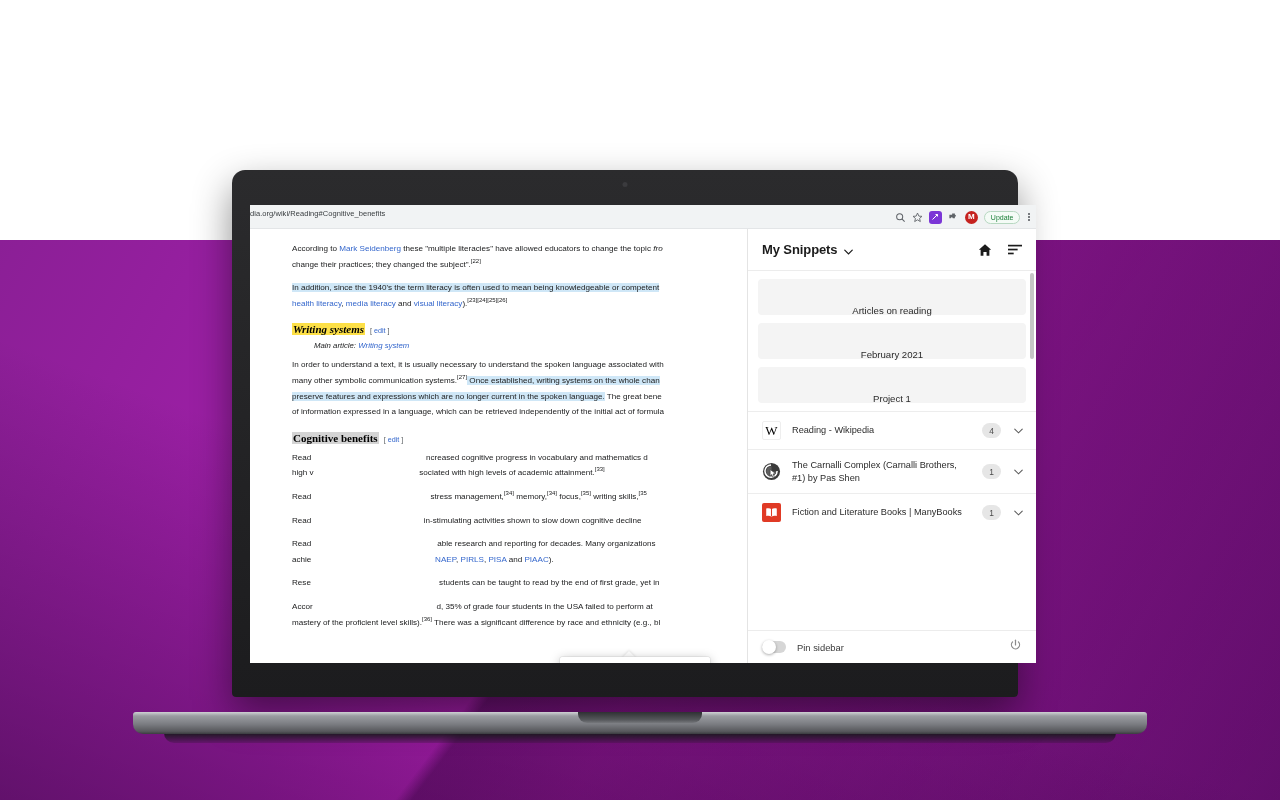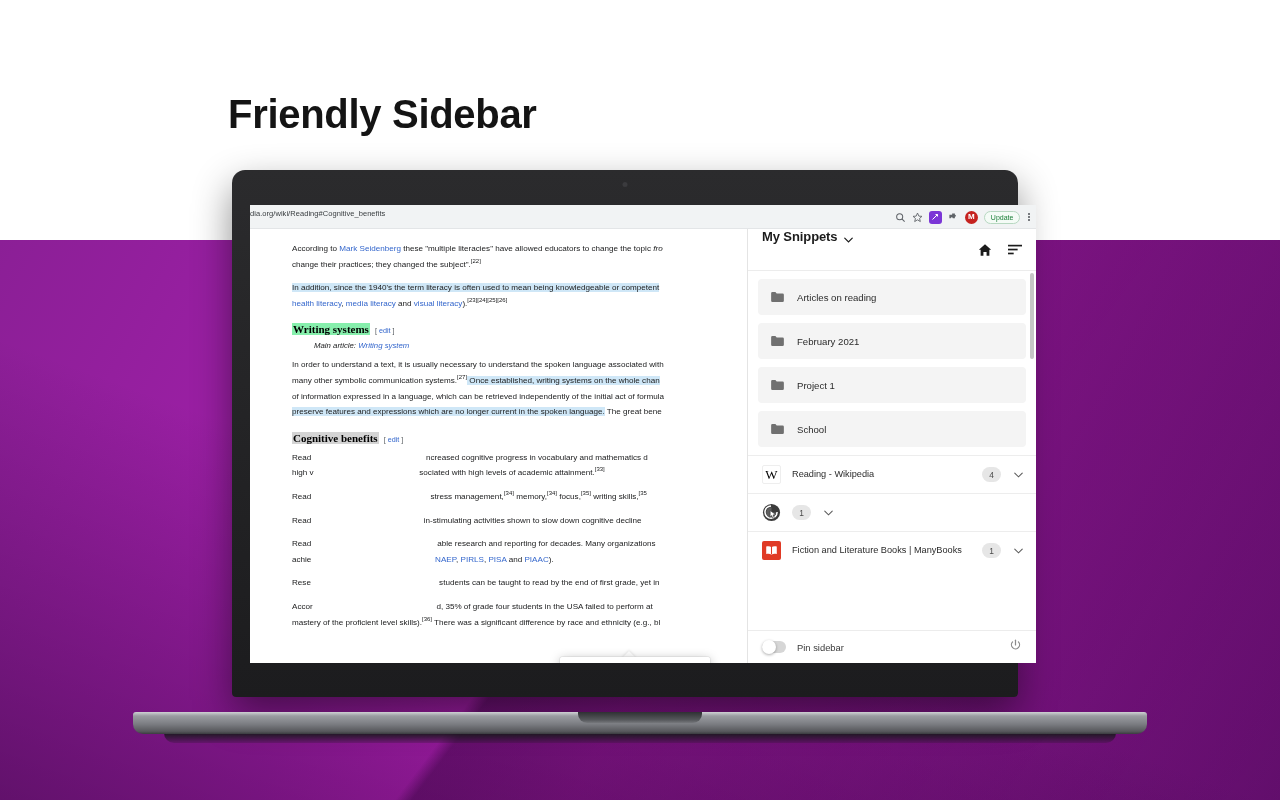--- a/index.html
+++ b/index.html
@@ -115,21 +115,21 @@
     font-size: 11px; font-weight:700; color:#000; font-family:"Liberation Serif", serif;
     display:inline-block; margin-bottom:1px;
   }
   .h2-row { margin-bottom: 4px; margin-top: 2px; }
   .edit-link { font-size:7.2px; color:#3366cc; margin-left:5px; }
   .edit-link .br { color:#54595d; }
   .mainart {
     font-size:7.8px; font-style:italic; color:#202122; margin-left:22px; margin-bottom:7px;
   }
   .hl-blue { background:#cfe7f7; }
-  .hl-pink { background:#86efac; padding:0 1px; }
+  .hl-pink { background:#fde047; padding:0 1px;font-style:italic; }
   .hl-gray { background:#d4d4d4; padding:0 1px; }
   sup { font-size:6px; vertical-align: super; line-height:0; }
 
   
   .popup {
     position:absolute; left:310px; top:452px; width:150px; height:203px;
     background:#fff; border-radius:3px;
     box-shadow: 0 2px 11px rgba(0,0,0,0.27), 0 0 0 1px rgba(0,0,0,0.05);
     overflow:hidden;
   }
@@ -144,33 +144,34 @@
     padding: 10px 9px 11px 9px; background:#fff;
   }
 
   
   .sidebar {
     position:absolute; right:0; top:24px; width:289px; height:434px;
     background:#fff; border-left:1px solid #e4e4e4;
     display:flex; flex-direction:column;
   }
   .sb-header {
-    height:42px; display:flex; padding:0 14px;
+    height:42px; display:flex; align-items:center; padding:0 14px;
     border-bottom:1px solid #ececec; flex:0 0 auto;
   }
   .sb-title { font-size:13px; font-weight:700; color:#1b1b1b; letter-spacing:-0.1px; }
   .chev-sm { margin-left:7px; }
   .sb-header-spacer { flex:1; }
   .sb-hicon { margin-left:16px; display:flex; align-items:center; }
   .sb-body { flex:1; overflow:hidden; position:relative; }
   .folder-list { padding: 8px 10px 0 10px; }
   .folder-item {
     height:36px; background:#f4f4f4; border-radius:4px;
-    display:flex; align-items:center; gap:13px; padding:0 13px;
+    display:flex; align-items:center; gap:26px; padding:0 13px;
     margin-bottom:8px;
+    flex-direction:column;
   }
   .folder-item span { font-size:9.6px; color:#2b2b2b; }
   .snip-list { margin-top: 4px; }
   .snip-item {
     display:flex; align-items:center; gap:11px; padding: 9px 12px 9px 14px;
     border-top:1px solid #ededed; min-height:38px;
   }
   .favicon { width:19px; height:19px; flex:0 0 19px; display:flex; align-items:center; justify-content:center; border-radius:2px; }
   .fav-wiki { background:#fff; border:1px solid #eee; font-family:"Liberation Serif", serif; font-size:13px; color:#000; font-weight:400; }
   .fav-book { background:#e03a25; }
@@ -197,21 +198,20 @@
   .sb-scroll { position:absolute; right:2px; top:2px; width:4px; height:86px; background:#c6c6c6; border-radius:3px; }
 </style>
 </head>
 <body>
 
 <div id="stage">
 
   <div class="backdrop"></div>
   <div class="backdrop-dark"></div>
 
-  <div class="page-title">Friendly Sidebar</div>
 
   <div class="laptop-screen">
     <div class="laptop-bezel-top">
       <div class="camera-dot"></div>
     </div>
 
     <div class="screen-inner">
 
       <div class="browser-bar">
         <div style="position:relative;width:100%;height:100%;">
@@ -263,24 +263,24 @@
           <span class="h2 hl-pink">Writing systems</span><span class="edit-link"><span class="br">[ </span>edit<span class="br"> ]</span></span>
         </div>
         <div class="mainart">
           <span>Main article: </span><a><i>Writing system</i></a>
         </div>
 
         <p>In order to understand a text, it is usually necessary to understand the spoken language associated with</p>
         <p style="margin-top:-8px;">
           <span>many other symbolic communication systems.</span><sup>[27]</sup><span class="hl-blue"> Once established, writing systems on the whole chan</span>
         </p>
-        <p style="margin-top:-8px;">of information expressed in a language, which can be retrieved independently of the initial act of formula</p>
         <p style="margin-top:-8px;">
           <span class="hl-blue">preserve features and expressions which are no longer current in the spoken language.</span><span> The great bene</span>
         </p>
+        <p style="margin-top:-8px;">of information expressed in a language, which can be retrieved independently of the initial act of formula</p>
 
         <div class="h2-row" style="margin-top:8px;">
           <span class="h2 hl-gray">Cognitive benefits</span><span class="edit-link"><span class="br">[ </span>edit<span class="br"> ]</span></span>
         </div>
 
         <p>Read<span style="color:transparent;">&nbsp;&nbsp;&nbsp;&nbsp;&nbsp;&nbsp;&nbsp;&nbsp;&nbsp;&nbsp;&nbsp;&nbsp;&nbsp;&nbsp;&nbsp;&nbsp;&nbsp;&nbsp;&nbsp;&nbsp;&nbsp;&nbsp;&nbsp;&nbsp;&nbsp;&nbsp;&nbsp;&nbsp;&nbsp;&nbsp;&nbsp;&nbsp;&nbsp;&nbsp;&nbsp;&nbsp;&nbsp;&nbsp;&nbsp;&nbsp;&nbsp;&nbsp;&nbsp;&nbsp;&nbsp;&nbsp;&nbsp;&nbsp;&nbsp;&nbsp;&nbsp;</span>ncreased cognitive progress in vocabulary and mathematics d</p>
         <p style="margin-top:-8px;">high v<span style="color:transparent;">&nbsp;&nbsp;&nbsp;&nbsp;&nbsp;&nbsp;&nbsp;&nbsp;&nbsp;&nbsp;&nbsp;&nbsp;&nbsp;&nbsp;&nbsp;&nbsp;&nbsp;&nbsp;&nbsp;&nbsp;&nbsp;&nbsp;&nbsp;&nbsp;&nbsp;&nbsp;&nbsp;&nbsp;&nbsp;&nbsp;&nbsp;&nbsp;&nbsp;&nbsp;&nbsp;&nbsp;&nbsp;&nbsp;&nbsp;&nbsp;&nbsp;&nbsp;&nbsp;&nbsp;&nbsp;&nbsp;&nbsp;</span>sociated with high levels of academic attainment.<sup>[33]</sup></p>
         <p>Read<span style="color:transparent;">&nbsp;&nbsp;&nbsp;&nbsp;&nbsp;&nbsp;&nbsp;&nbsp;&nbsp;&nbsp;&nbsp;&nbsp;&nbsp;&nbsp;&nbsp;&nbsp;&nbsp;&nbsp;&nbsp;&nbsp;&nbsp;&nbsp;&nbsp;&nbsp;&nbsp;&nbsp;&nbsp;&nbsp;&nbsp;&nbsp;&nbsp;&nbsp;&nbsp;&nbsp;&nbsp;&nbsp;&nbsp;&nbsp;&nbsp;&nbsp;&nbsp;&nbsp;&nbsp;&nbsp;&nbsp;&nbsp;&nbsp;&nbsp;&nbsp;&nbsp;&nbsp;&nbsp;&nbsp;</span>stress management,<sup>[34]</sup> memory,<sup>[34]</sup> focus,<sup>[35]</sup> writing skills,<sup>[35</sup></p>
         <p>Read<span style="color:transparent;">&nbsp;&nbsp;&nbsp;&nbsp;&nbsp;&nbsp;&nbsp;&nbsp;&nbsp;&nbsp;&nbsp;&nbsp;&nbsp;&nbsp;&nbsp;&nbsp;&nbsp;&nbsp;&nbsp;&nbsp;&nbsp;&nbsp;&nbsp;&nbsp;&nbsp;&nbsp;&nbsp;&nbsp;&nbsp;&nbsp;&nbsp;&nbsp;&nbsp;&nbsp;&nbsp;&nbsp;&nbsp;&nbsp;&nbsp;&nbsp;&nbsp;&nbsp;&nbsp;&nbsp;&nbsp;&nbsp;&nbsp;&nbsp;&nbsp;&nbsp;</span>in-stimulating activities shown to slow down cognitive decline</p>
 
@@ -344,26 +344,20 @@
                   <path d="M0 1.4A1.4 1.4 0 0 1 1.4 0h3.3l1.4 1.6h6.5A1.4 1.4 0 0 1 14 3v6.6A1.4 1.4 0 0 1 12.6 11H1.4A1.4 1.4 0 0 1 0 9.6z" fill="#707070"></path>
                 </svg>
               <span>February 2021</span>
             </div>
             <div class="folder-item">
               <svg width="13" height="10" viewBox="0 0 14 11">
                   <path d="M0 1.4A1.4 1.4 0 0 1 1.4 0h3.3l1.4 1.6h6.5A1.4 1.4 0 0 1 14 3v6.6A1.4 1.4 0 0 1 12.6 11H1.4A1.4 1.4 0 0 1 0 9.6z" fill="#707070"></path>
                 </svg>
               <span>Project 1</span>
             </div>
-            <div class="folder-item">
-              <svg width="13" height="10" viewBox="0 0 14 11">
-                  <path d="M0 1.4A1.4 1.4 0 0 1 1.4 0h3.3l1.4 1.6h6.5A1.4 1.4 0 0 1 14 3v6.6A1.4 1.4 0 0 1 12.6 11H1.4A1.4 1.4 0 0 1 0 9.6z" fill="#707070"></path>
-                </svg>
-              <span>School</span>
-            </div>
           </div>
 
           <div class="snip-list">
 
             <div class="snip-item">
               <span class="favicon fav-wiki">W</span>
               <span class="snip-title">Reading - Wikipedia</span>
               <span class="snip-count">4</span>
               <span class="snip-chev">
                 <svg width="9" height="6" viewBox="0 0 12 8">
@@ -374,20 +368,21 @@
 
             <div class="snip-item">
               <span class="favicon">
                 <svg width="19" height="19" viewBox="0 0 20 20">
                   <circle cx="10" cy="10" r="9" fill="#3b3b3b"></circle>
                   <path d="M10 4.4a5.6 5.6 0 1 0 5.6 5.6h-5.6z" fill="#ffffff" opacity="0.18"></path>
                   <path d="M9.5 3.2 A6.4 6.4 0 1 0 15.9 9.6" fill="none" stroke="#ffffff" stroke-width="1.6"></path>
                   <path d="M8.6 7.9 L14.3 12.1 L11.7 12.6 L13 15.7 L11.4 16.3 L10.1 13.2 L8.5 15z" fill="#ffffff" stroke="#3b3b3b" stroke-width="0.7"></path>
                 </svg>
               </span>
+              <span class="snip-title">The Carnalli Complex (Carnalli Brothers, #1) by Pas Shen</span>
               <span class="snip-count">1</span>
               <span class="snip-chev">
                 <svg width="9" height="6" viewBox="0 0 12 8">
                     <path d="M1 1.5 L6 6.5 L11 1.5" stroke="#5a5a5a" stroke-width="1.4" fill="none" stroke-linecap="round"></path>
                   </svg>
               </span>
             </div>
 
             <div class="snip-item">
               <span class="favicon fav-book">

